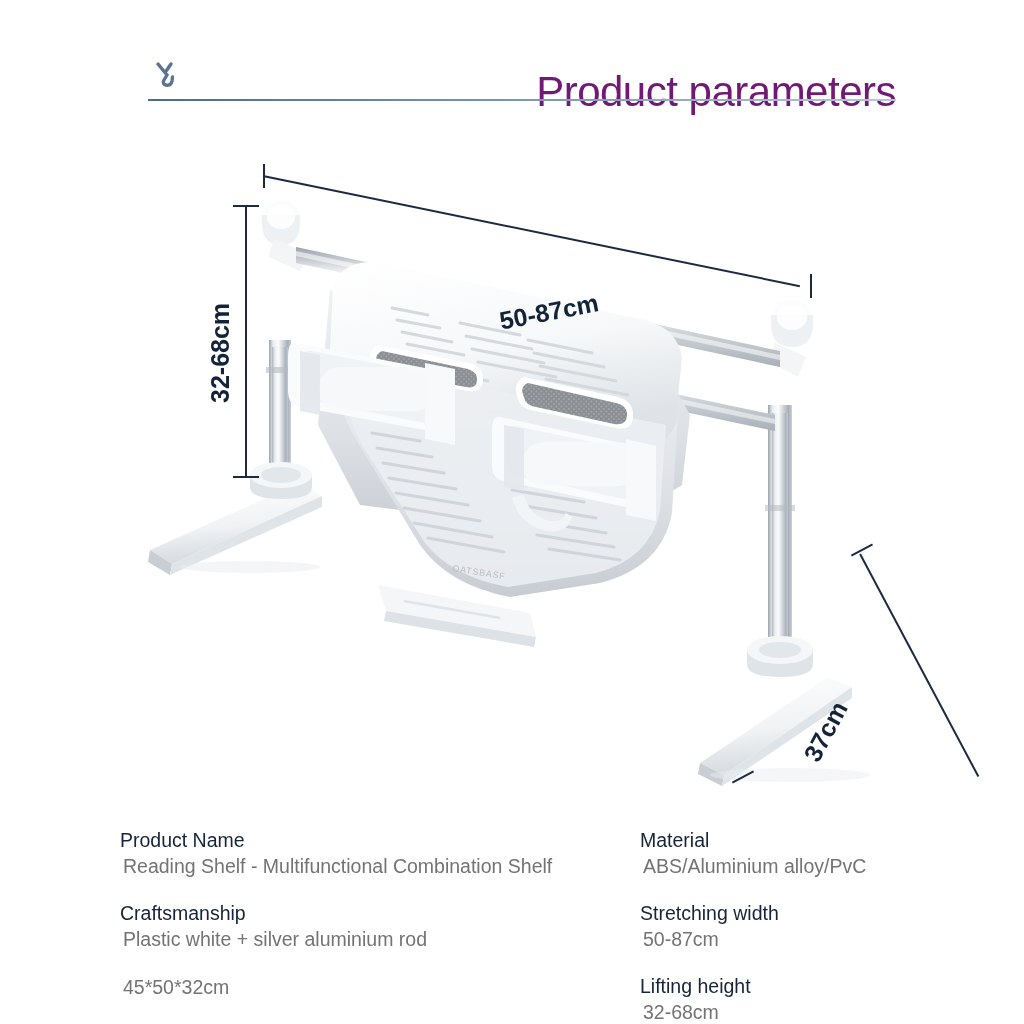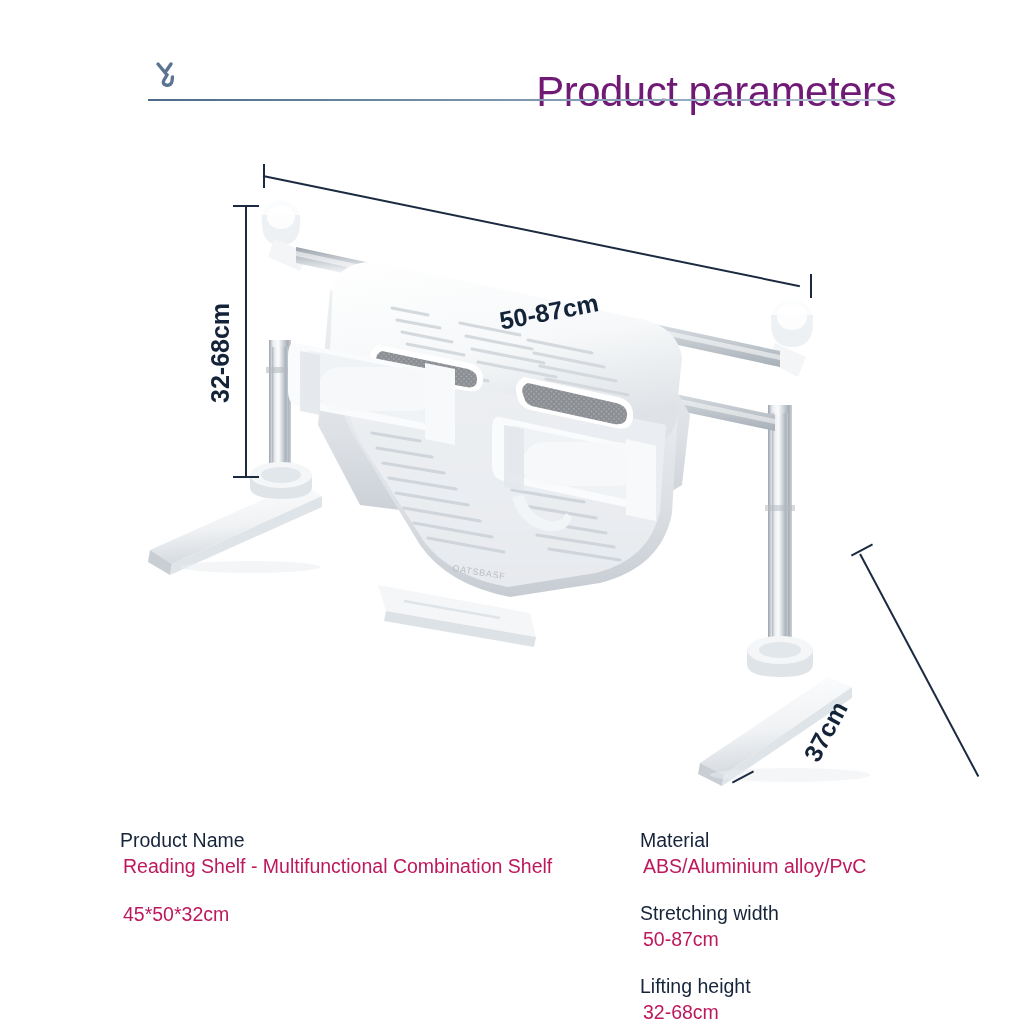--- a/index.html
+++ b/index.html
@@ -78,21 +78,21 @@
   .specs{position:absolute;left:0;top:828px;width:1024px;height:224px;}
   .spec-col{position:absolute;top:0;width:470px;}
   .spec-col.left{left:120px;}
   .spec-col.right{left:640px;}
   .spec-row{margin-bottom:22px;}
   .spec-key{
     font-size:19.5px;color:#16243a;line-height:25px;
     font-family:"Liberation Sans", sans-serif;
   }
   .spec-val{
-    font-size:19.5px;color:#be185d;line-height:26px;padding-left:3px;
+    font-size:19.5px;color:#737373;line-height:26px;padding-left:3px;
     font-family:"Liberation Sans", sans-serif;white-space:nowrap;
   }
 </style>
 </head>
 <body>
 
 <div class="page">
 
   <div class="header">
 
@@ -358,20 +358,22 @@
   </div>
 
   <div class="specs">
 
     <div class="spec-col left">
       <div class="spec-row">
         <div class="spec-key">Product Name</div>
         <div class="spec-val">Reading Shelf - Multifunctional Combination Shelf</div>
       </div>
       <div class="spec-row">
+        <div class="spec-key">Craftsmanship</div>
+        <div class="spec-val">Plastic white + silver aluminium rod</div>
       </div>
       <div class="spec-row">
         <div class="spec-val">45*50*32cm</div>
       </div>
     </div>
 
     <div class="spec-col right">
       <div class="spec-row">
         <div class="spec-key">Material</div>
         <div class="spec-val">ABS/Aluminium alloy/PvC</div>

